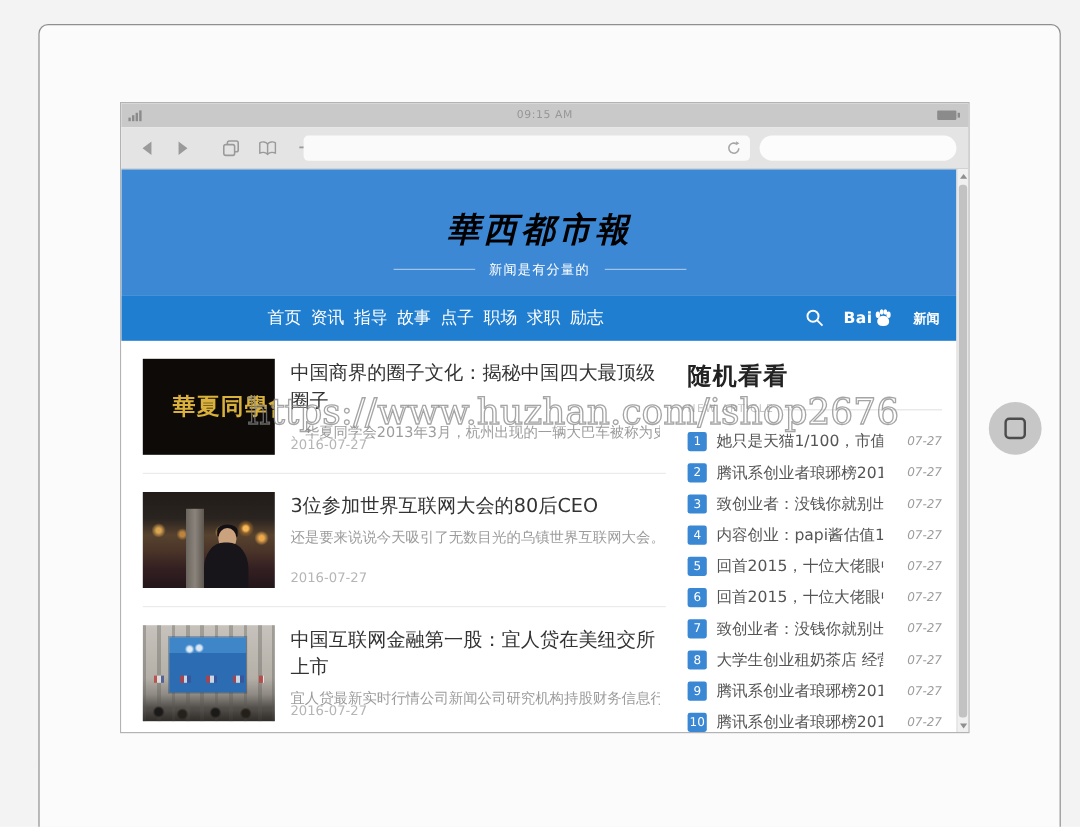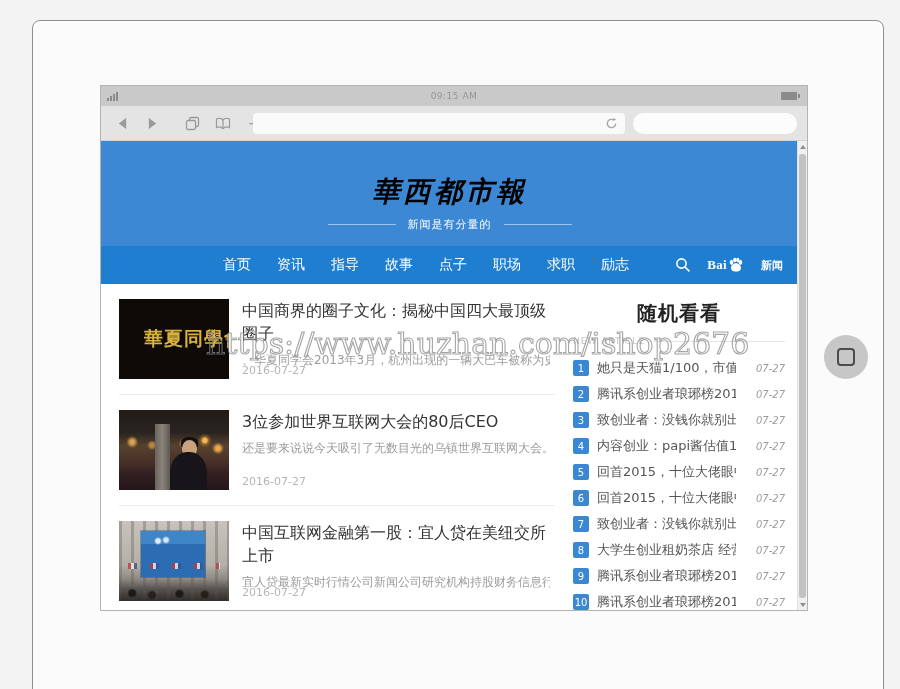--- a/index.html
+++ b/index.html
@@ -55,22 +55,22 @@
   
   .site-header { height:105px; background:#3d88d5; position:relative; }
   .logo { position:absolute; left:0; right:0; top:32px; text-align:center; color:#000000;
           font-family:"DejaVu Serif","Liberation Serif",serif; font-style:italic; font-weight:bold;
           font-size:28px; letter-spacing:3px; }
   .tagline-row { position:absolute; left:0; right:0; top:76px; display:flex; align-items:center; justify-content:center; gap:12px; }
   .tl-line { width:68px; height:1px; background:rgba(255,255,255,.5); }
   .tagline { color:#fff; font-size:11px; letter-spacing:1px; }
 
   
-  .site-nav { height:38px; background:#207ed1; display:flex; align-items:center; position:relative;font-family:Liberation Serif, serif; }
-  .nav-item { color:#fff; font-size:14px; text-decoration:none; margin-left:26px; cursor:pointer; }
+  .site-nav { height:38px; background:#207ed1; display:flex; align-items:center; position:relative; }
+  .nav-item { color:#fff; font-size:14px; text-decoration:none; margin-left:8px; cursor:pointer; }
   .nav-item:first-child { margin-left:122px; }
   .nav-right { position:absolute; right:15px; display:flex; align-items:center; gap:16px; }
   .nav-search { cursor:pointer; display:flex; }
   .baidu { display:flex; align-items:center; cursor:pointer; color:#fff; }
   .baidu-bai { font-size:13px; font-weight:bold; letter-spacing:.3px; }
   .baidu-xin { font-size:11px; font-weight:bold; margin-left:16px; }
 
   
   .content { display:flex; background:#fff; }
   .articles { width:454px; padding-left:18px; }
@@ -107,21 +107,21 @@
                   radial-gradient(circle at 78% 50%, #242019 0 3px, transparent 5px),
                   linear-gradient(180deg, transparent 0 30%, rgba(40,36,32,.55) 100%); }
 
   .art-body { margin-left:13px; width:308px; position:relative; }
   .art-title { font-size:16px; line-height:1.45; color:#333; font-weight:500; }
   .art-excerpt { margin-top:7px; font-size:12px; color:#9c9c9c; white-space:nowrap; overflow:hidden; }
   .art-date { position:absolute; bottom:2px; font-size:11px; color:#b5b5b5; }
 
   
   .sidebar { width:212px; margin-left:18px; padding-top:16px; }
-  .sb-title { font-size:20px; color:#222; font-weight:600; letter-spacing:1px;text-align:center; }
+  .sb-title { font-size:20px; color:#222; font-weight:600; letter-spacing:1px; }
   .sb-sub { display:flex; align-items:center; margin-top:9px; }
   .sb-sub-text { font-size:9px; color:#c5c5c5; letter-spacing:1px; }
   .sb-line { flex:1; height:1px; background:#e4e4e4; margin-left:8px; }
   .sb-list { margin-top:14px; }
   .sb-item { display:flex; align-items:center; height:16px; margin-bottom:10px; cursor:pointer; }
   .sb-num { flex:none; width:16px; height:16px; background:#3a87d4; color:#fff; font-size:10px;
             display:flex; align-items:center; justify-content:center; border-radius:2px; }
   .sb-text { flex:1; margin-left:8px; font-size:13px; color:#555; white-space:nowrap; overflow:hidden; }
   .sb-date { flex:none; margin-left:20px; font-size:10px; color:#9c9c9c;font-style:italic; }
 

